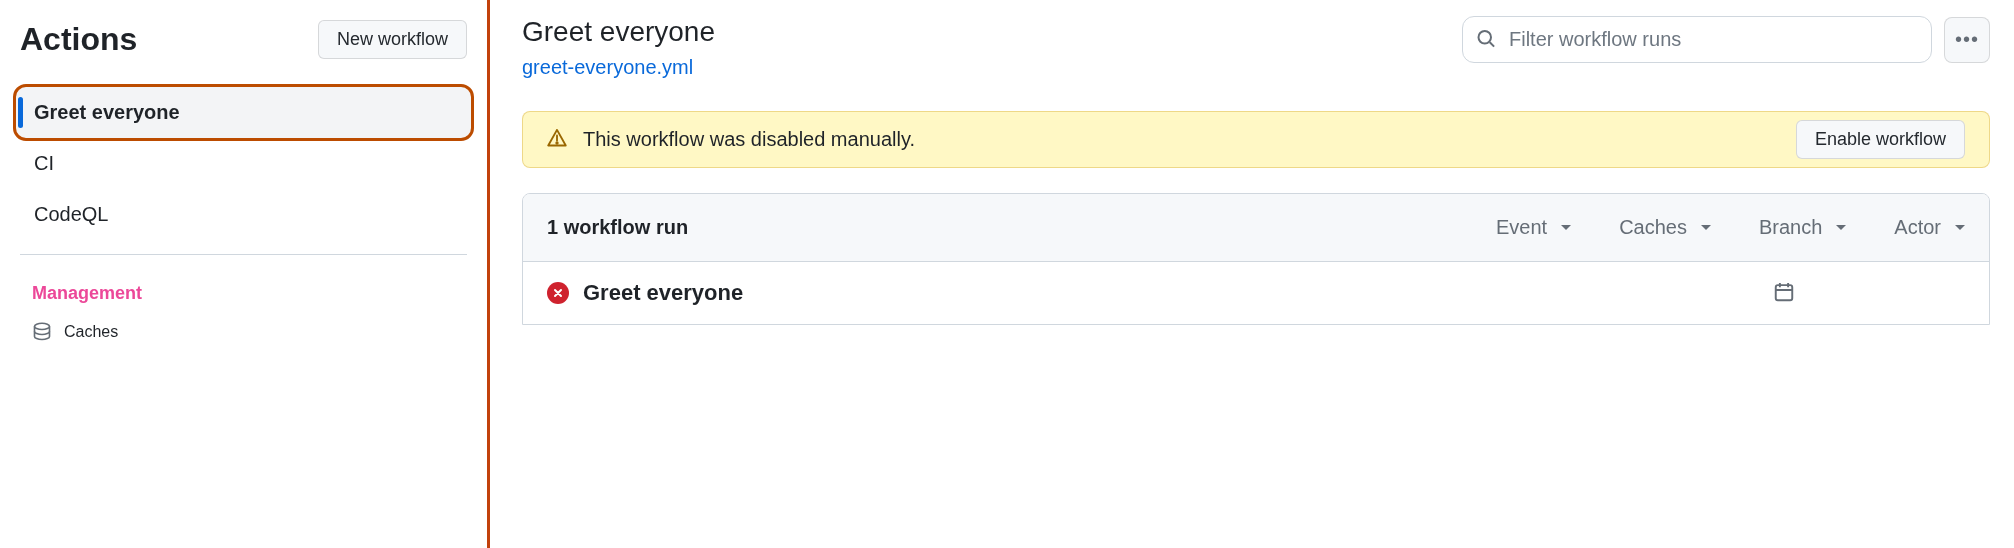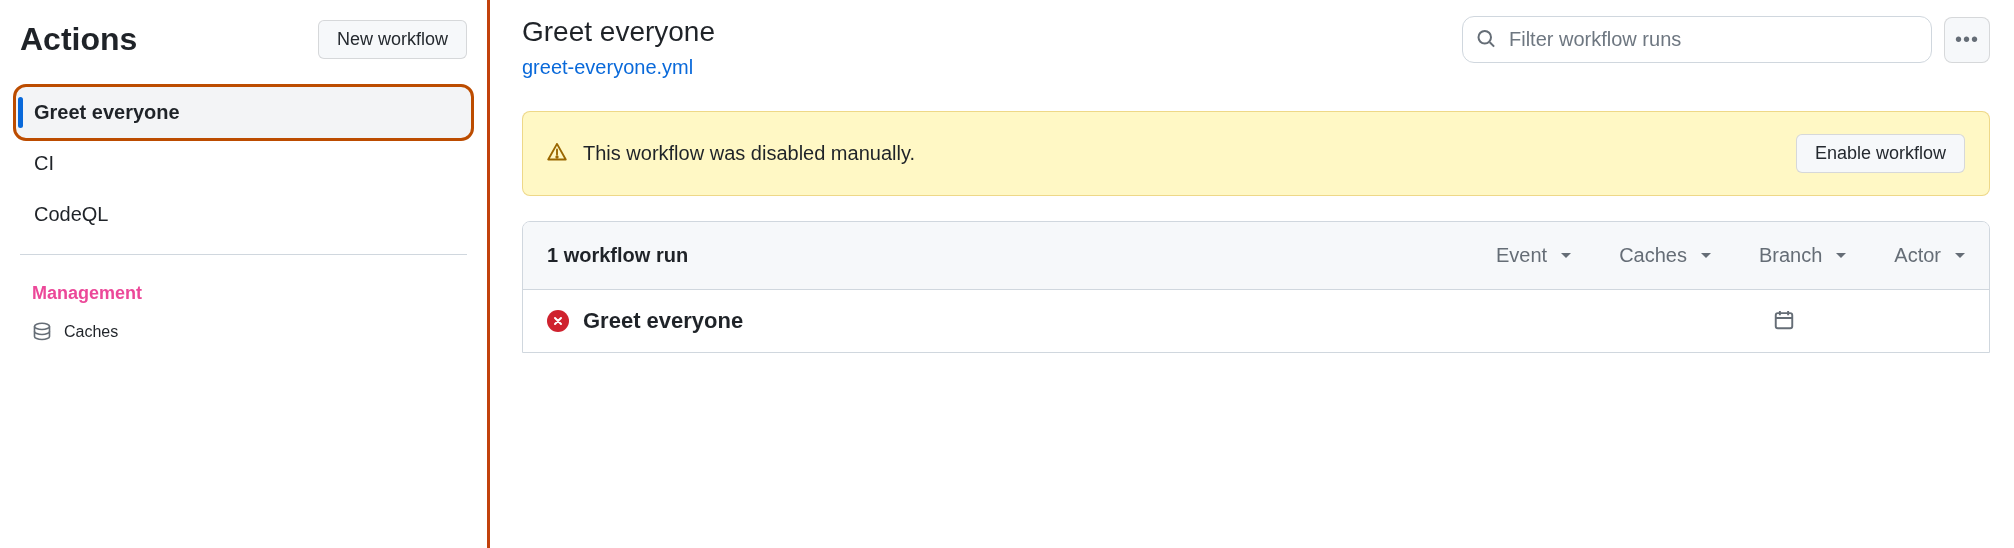--- a/index.html
+++ b/index.html
@@ -153,21 +153,21 @@
       color: #656d76;
       font-size: 20px;
       letter-spacing: 1px;
     }
 
     .alert {
       margin-top: 32px;
       background: #fff8c5;
       border: 1px solid rgba(212,167,44,0.4);
       border-radius: 8px;
-      padding: 22px 24px;
+      padding: 8px 24px;
       display: flex;
       align-items: center;
       justify-content: space-between;
       gap: 24px;
     }
     .alert-left {
       display: flex;
       align-items: center;
       gap: 16px;
     }

